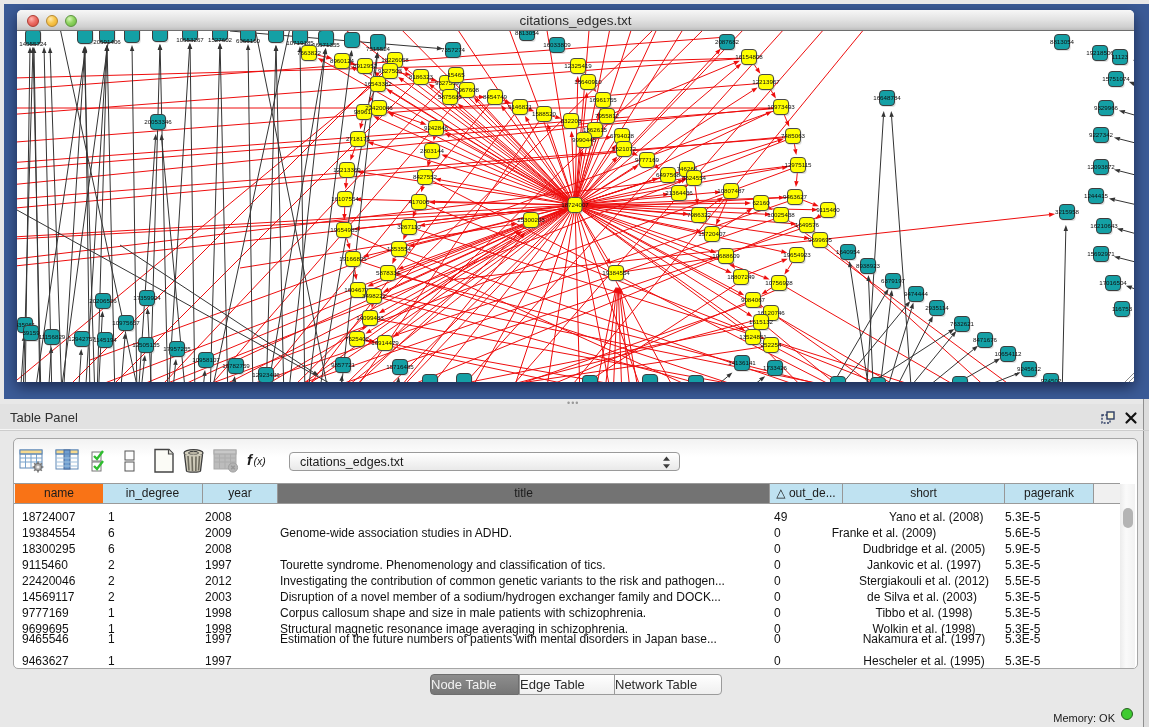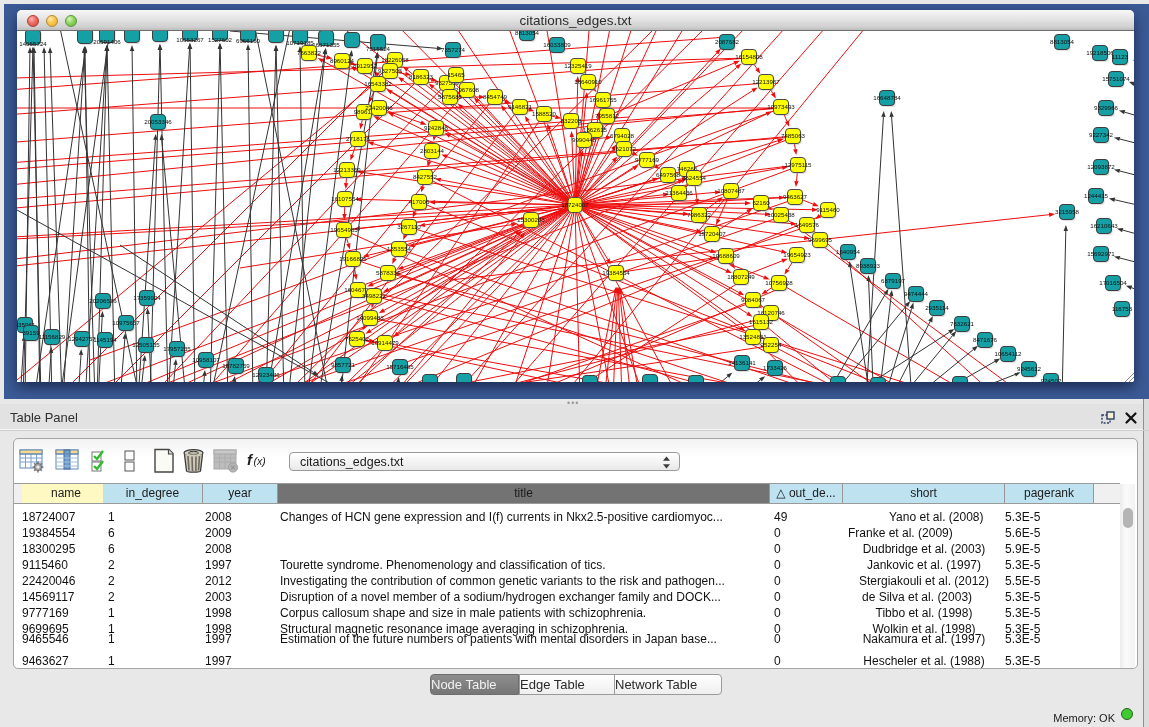--- a/index.html
+++ b/index.html
@@ -1081,53 +1081,53 @@
 
 <div style="position:absolute;left:289px;top:452px;width:391px;height:19px;
  background:linear-gradient(#ffffff,#e9e9e9);border:1px solid #9a9a9a;border-radius:4px">
  <span style="position:absolute;left:10px;top:2px;font-size:12.5px;color:#1a1a1a">citations_edges.txt</span>
  <svg style="position:absolute;right:8px;top:2.5px" width="9" height="13" viewBox="0 0 9 13">
   <path d="M4.5 0.5 L8 4.7 H1 Z" fill="#3c3c3c"></path>
   <path d="M4.5 12.5 L8 8.3 H1 Z" fill="#3c3c3c"></path>
  </svg>
 </div>
 <div id="thead">
-    <div class="hc" style="left:8px;width:89px;background:#fef9c3">name</div>
+    <div class="hc" style="left:1px;width:89px;background:#f97316">name</div>
     <div class="hc" style="left:89px;width:100px;background:#bfe2f1">in_degree</div>
     <div class="hc" style="left:189px;width:75px;background:#bfe2f1">year</div>
     <div class="hc" style="left:264px;width:492px;background:#737373">title</div>
     <div class="hc" style="left:756px;width:73px;background:#bfe2f1">△ out_de...</div>
     <div class="hc" style="left:829px;width:162px;background:#bfe2f1">short</div>
     <div class="hc" style="left:991px;width:89px;background:#bfe2f1">pagerank</div>
     <div style="position:absolute;left:1080px;top:0;width:26px;height:19px;background:#f0f0f0"></div>
   </div>
 <div id="tbody">
     <div class="row" style="top:0px;width:1106px">
       <span class="cell" style="left:8px">18724007</span>
       <span class="cell" style="left:94px">1</span>
       <span class="cell" style="left:191px">2008</span>
-      <span class="cell" style="left:266px">Changes of HCN gene expression and I(f) currents in Nkx2.5-positive cardiomyoc...</span>
       <span class="cell" style="left:760px">49</span>
       <span class="cell" style="left:875px;width:162px;text-align:left">Yano et al. (2008)</span>
       <span class="cell" style="left:991px">5.3E-5</span>
     </div>
     <div class="row" style="top:16px;width:1106px">
       <span class="cell" style="left:8px">19384554</span>
       <span class="cell" style="left:94px">6</span>
       <span class="cell" style="left:191px">2009</span>
+      <span class="cell" style="left:266px">Genome-wide association studies in ADHD.</span>
       <span class="cell" style="left:760px">0</span>
-      <span class="cell" style="left:834px;width:162px;">Franke et al. (2009)</span>
+      <span class="cell" style="left:789px;width:162px;text-align:center">Franke et al. (2009)</span>
       <span class="cell" style="left:991px">5.6E-5</span>
     </div>
     <div class="row" style="top:32px;width:1023px">
       <span class="cell" style="left:8px">18300295</span>
       <span class="cell" style="left:94px">6</span>
       <span class="cell" style="left:191px">2008</span>
       <span class="cell" style="left:760px">0</span>
-      <span class="cell" style="left:829px;width:162px;text-align:center">Dudbridge et al. (2003)</span>
+      <span class="cell" style="left:829px;width:162px;text-align:center">Dudbridge et al. (2005)</span>
       <span class="cell" style="left:991px">5.9E-5</span>
     </div>
     <div class="row" style="top:48px;width:1106px">
       <span class="cell" style="left:8px">9115460</span>
       <span class="cell" style="left:94px">2</span>
       <span class="cell" style="left:191px">1997</span>
       <span class="cell" style="left:266px">Tourette syndrome. Phenomenology and classification of tics.</span>
       <span class="cell" style="left:760px">0</span>
       <span class="cell" style="left:829px;width:162px;text-align:center">Jankovic et al. (1997)</span>
       <span class="cell" style="left:991px">5.3E-5</span>
@@ -1140,21 +1140,21 @@
       <span class="cell" style="left:760px">0</span>
       <span class="cell" style="left:829px;width:162px;text-align:center">Stergiakouli et al. (2012)</span>
       <span class="cell" style="left:991px">5.5E-5</span>
     </div>
     <div class="row" style="top:80px;width:1106px">
       <span class="cell" style="left:8px">14569117</span>
       <span class="cell" style="left:94px">2</span>
       <span class="cell" style="left:191px">2003</span>
       <span class="cell" style="left:266px">Disruption of a novel member of a sodium/hydrogen exchanger family and DOCK...</span>
       <span class="cell" style="left:760px">0</span>
-      <span class="cell" style="left:848px;width:162px;text-align:left">de Silva et al. (2003)</span>
+      <span class="cell" style="left:827px;width:162px;text-align:center">de Silva et al. (2003)</span>
       <span class="cell" style="left:991px">5.3E-5</span>
     </div>
     <div class="row" style="top:96px;width:1106px">
       <span class="cell" style="left:8px">9777169</span>
       <span class="cell" style="left:94px">1</span>
       <span class="cell" style="left:191px">1998</span>
       <span class="cell" style="left:266px">Corpus callosum shape and size in male patients with schizophrenia.</span>
       <span class="cell" style="left:760px">0</span>
       <span class="cell" style="left:829px;width:162px;text-align:center">Tibbo et al. (1998)</span>
       <span class="cell" style="left:991px">5.3E-5</span>
@@ -1175,21 +1175,21 @@
       <span class="cell" style="left:266px">Estimation of the future numbers of patients with mental disorders in Japan base...</span>
       <span class="cell" style="left:760px">0</span>
       <span class="cell" style="left:829px;width:162px;text-align:center">Nakamura et al. (1997)</span>
       <span class="cell" style="left:991px">5.3E-5</span>
     </div>
     <div class="row" style="top:144px;width:1106px">
       <span class="cell" style="left:8px">9463627</span>
       <span class="cell" style="left:94px">1</span>
       <span class="cell" style="left:191px">1997</span>
       <span class="cell" style="left:760px">0</span>
-      <span class="cell" style="left:829px;width:162px;text-align:center">Hescheler et al. (1988)</span>
+      <span class="cell" style="left:829px;width:162px;text-align:center">Hescheler et al. (1995)</span>
       <span class="cell" style="left:991px">5.3E-5</span>
     </div>
   </div>
 <div id="scrollbar"></div>
 <div id="thumb"></div>
 
 <div id="tabs">
  <div class="tab" style="left:0;width:89px;border-radius:4px 0 0 4px;
   background:linear-gradient(#8d8d8d,#767676);color:#f2f2f2;border-color:#6e6e6e">Node Table</div>
  <div class="tab" style="left:89px;width:113px;color:#2a2a2a">Edge Table</div>

